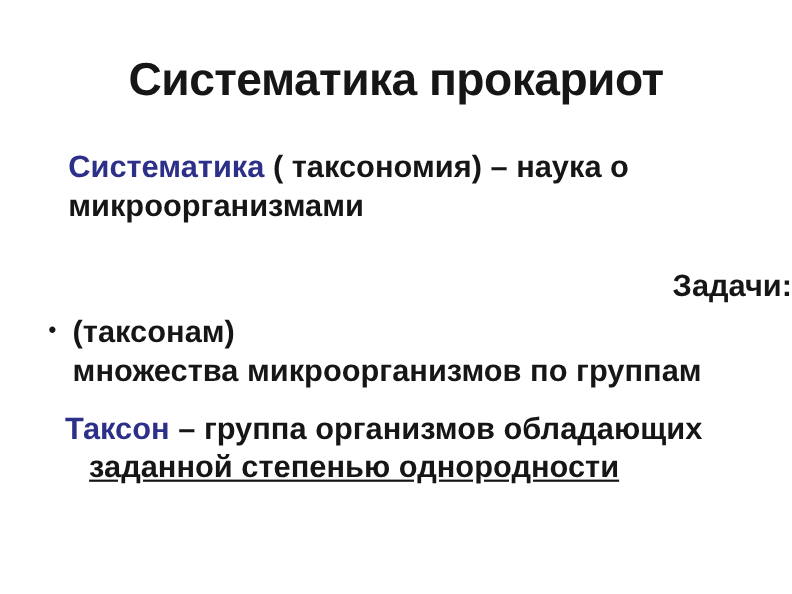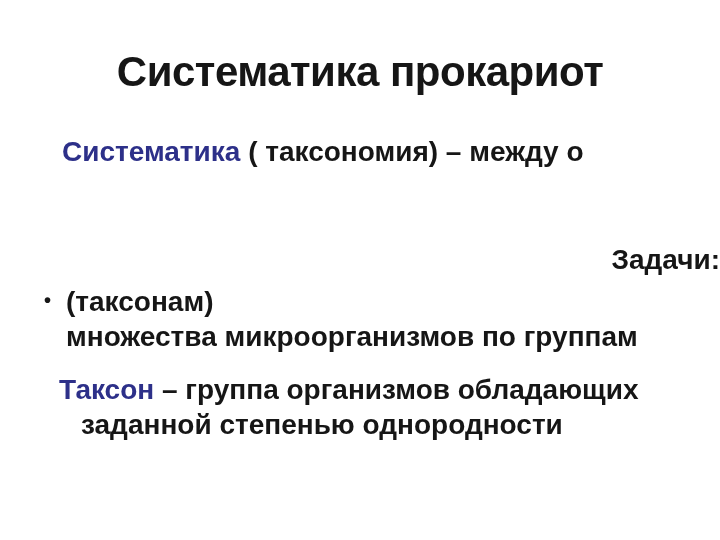--- a/index.html
+++ b/index.html
@@ -47,33 +47,34 @@
   }
   .bullet-block { top: 284px; left: 66px; }
   .bullet-dot {
     position: absolute;
     left: -22px;
     top: 0;
     font-size: 20px;
     line-height: 33px;
   }
   .def2 { top: 372px; left: 44px; margin-left: 15px; }
-  .def2 .indent { margin-left: 22px; }
+  .def2 .indent { margin-left: 22px; text-decoration: underline; }
   .term { color: var(--accent-blue, #2d3089); }
   .line { min-height: 35px; }
 </style>
 </head>
 <body>
 
 <div class="slide">
 
   <h1 class="title">Систематика прокариот</h1>
 
   <div class="textblock def1">
-    <div class="line"><span class="term">Систематика</span><span> ( таксономия) – между о</span></div>
+    <div class="line"><span class="term">Систематика</span><span> ( таксономия) – наука о</span></div>
+    <div class="line">микроорганизмами</div>
   </div>
 
   <div class="tasks-heading">Задачи:</div>
 
   <div class="textblock bullet-block">
     <span class="bullet-dot">•</span>
     <div class="line">(таксонам)</div>
     <div class="line">множества микроорганизмов по группам</div>
   </div>
 

